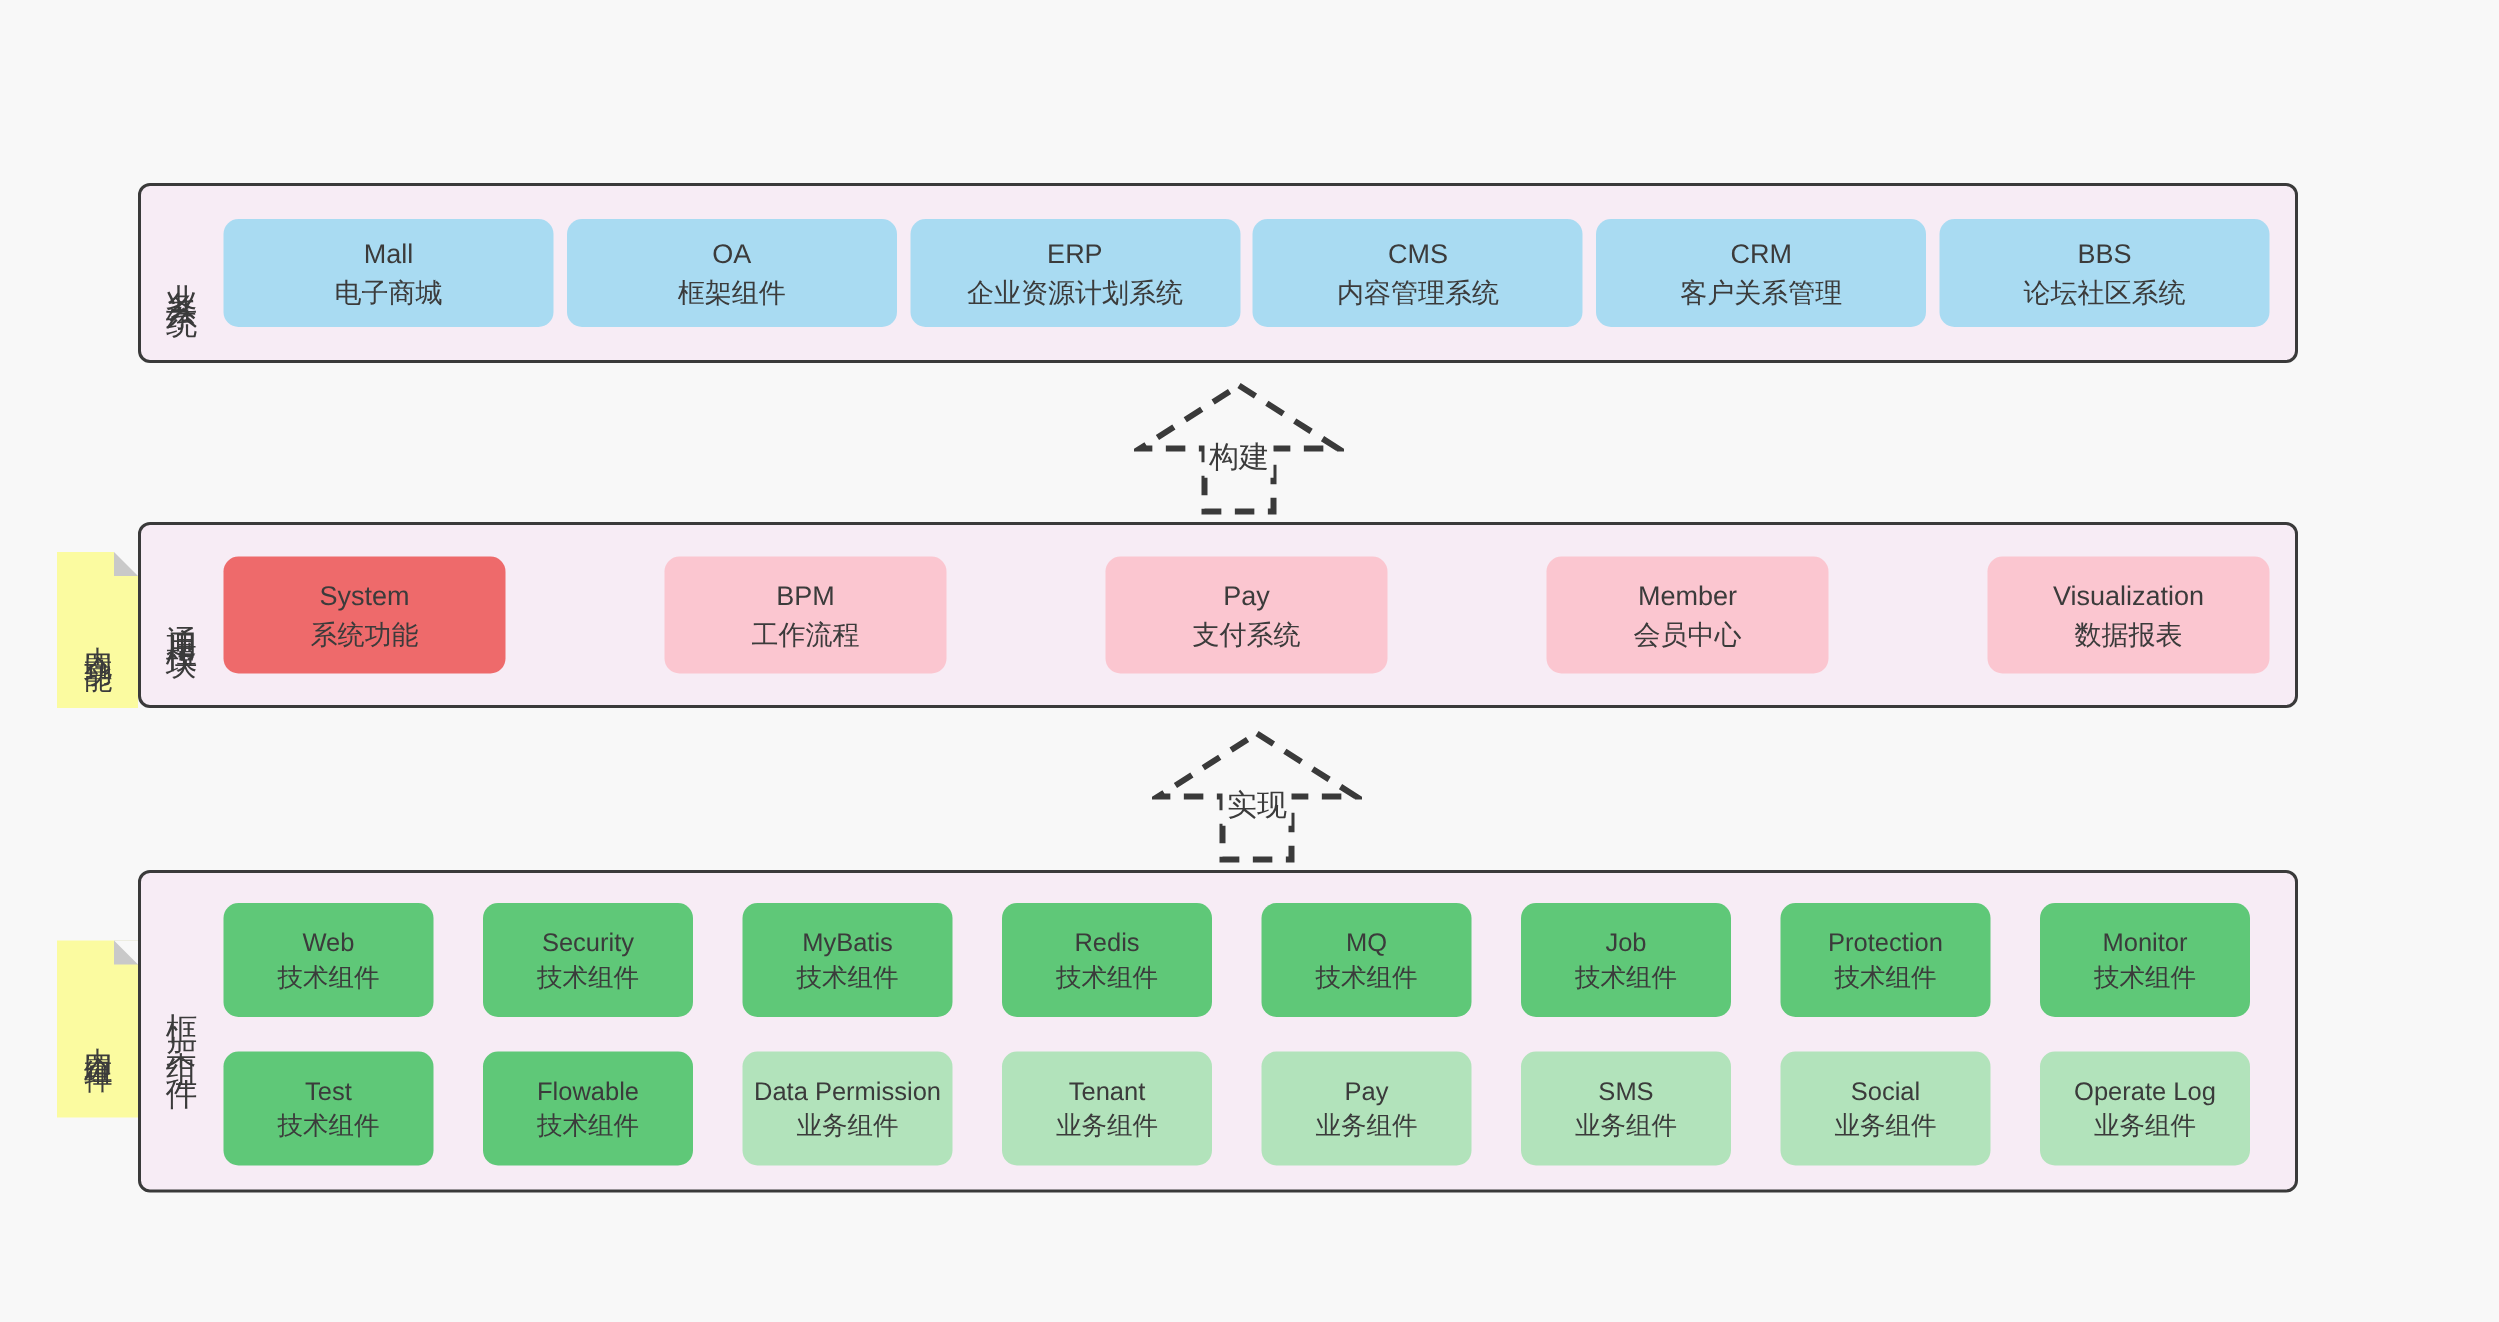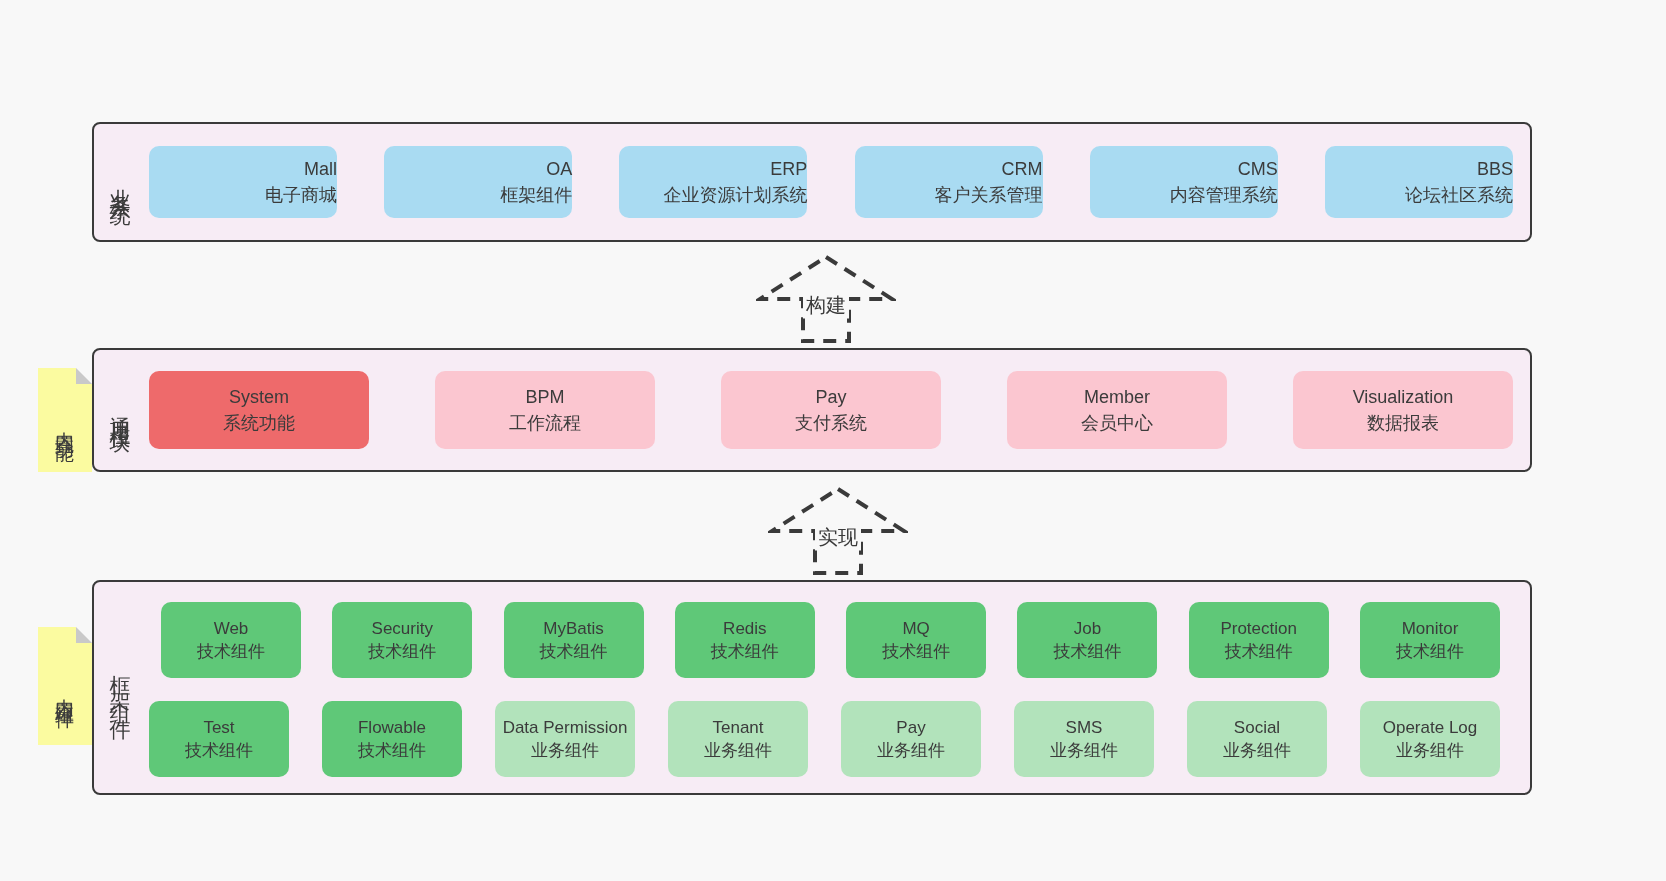--- a/index.html
+++ b/index.html
@@ -22,29 +22,29 @@
     writing-mode:vertical-rl; text-orientation:upright;
     font-size:21px; letter-spacing:5px; color:var(--text); line-height:1;
   }
   .panel-label.wide { letter-spacing:15px; }
   .boxes {
     position:absolute; left:55px; right:17px;
     display:flex; justify-content:space-between;
   }
   .boxes.centered { top:50%; transform:translateY(-50%); }
   .boxes.row-8 { right:30px; }
-  .boxes.row-top { top:20px;margin-left:12px; }
+  .boxes.row-top { top:20px; }
   .boxes.row-bottom { top:119px; }
   .box {
     border-radius:10px; display:flex; flex-direction:column;
     justify-content:center; align-items:center; text-align:center;
     font-size:18px; line-height:26px; color:var(--text);
   }
-  .box-lg { width:188px; height:72px;align-items:flex-end; }
-  .box-md { width:220px; height:78px; }
+  .box-lg { width:220px; height:72px; }
+  .box-md { width:188px; height:78px; }
   .box-sm { width:140px; height:76px; font-size:17px; line-height:23px; }
   .v-blue  { background:var(--blue); }
   .v-red   { background:var(--red); }
   .v-pink  { background:var(--pink); }
   .v-green { background:var(--green_dark); }
   .v-green-light { background:var(--green_light);text-align:right; }
   .sticky {
     position:absolute; left:38px; width:54px;
     background:var(--yellow); z-index:1;
   }
@@ -88,26 +88,26 @@
       </div>
       <div class="box box-lg v-blue">
         <div>OA</div>
         <div>框架组件</div>
       </div>
       <div class="box box-lg v-blue">
         <div>ERP</div>
         <div>企业资源计划系统</div>
       </div>
       <div class="box box-lg v-blue">
+        <div>CMS</div>
+        <div>内容管理系统</div>
+      </div>
+      <div class="box box-lg v-blue">
         <div>CRM</div>
         <div>客户关系管理</div>
-      </div>
-      <div class="box box-lg v-blue">
-        <div>CMS</div>
-        <div>内容管理系统</div>
       </div>
       <div class="box box-lg v-blue">
         <div>BBS</div>
         <div>论坛社区系统</div>
       </div>
     </div>
   </section>
 
   <div class="arrow" id="arrow-build">
     <svg viewBox="0 0 140 92" aria-hidden="true">

